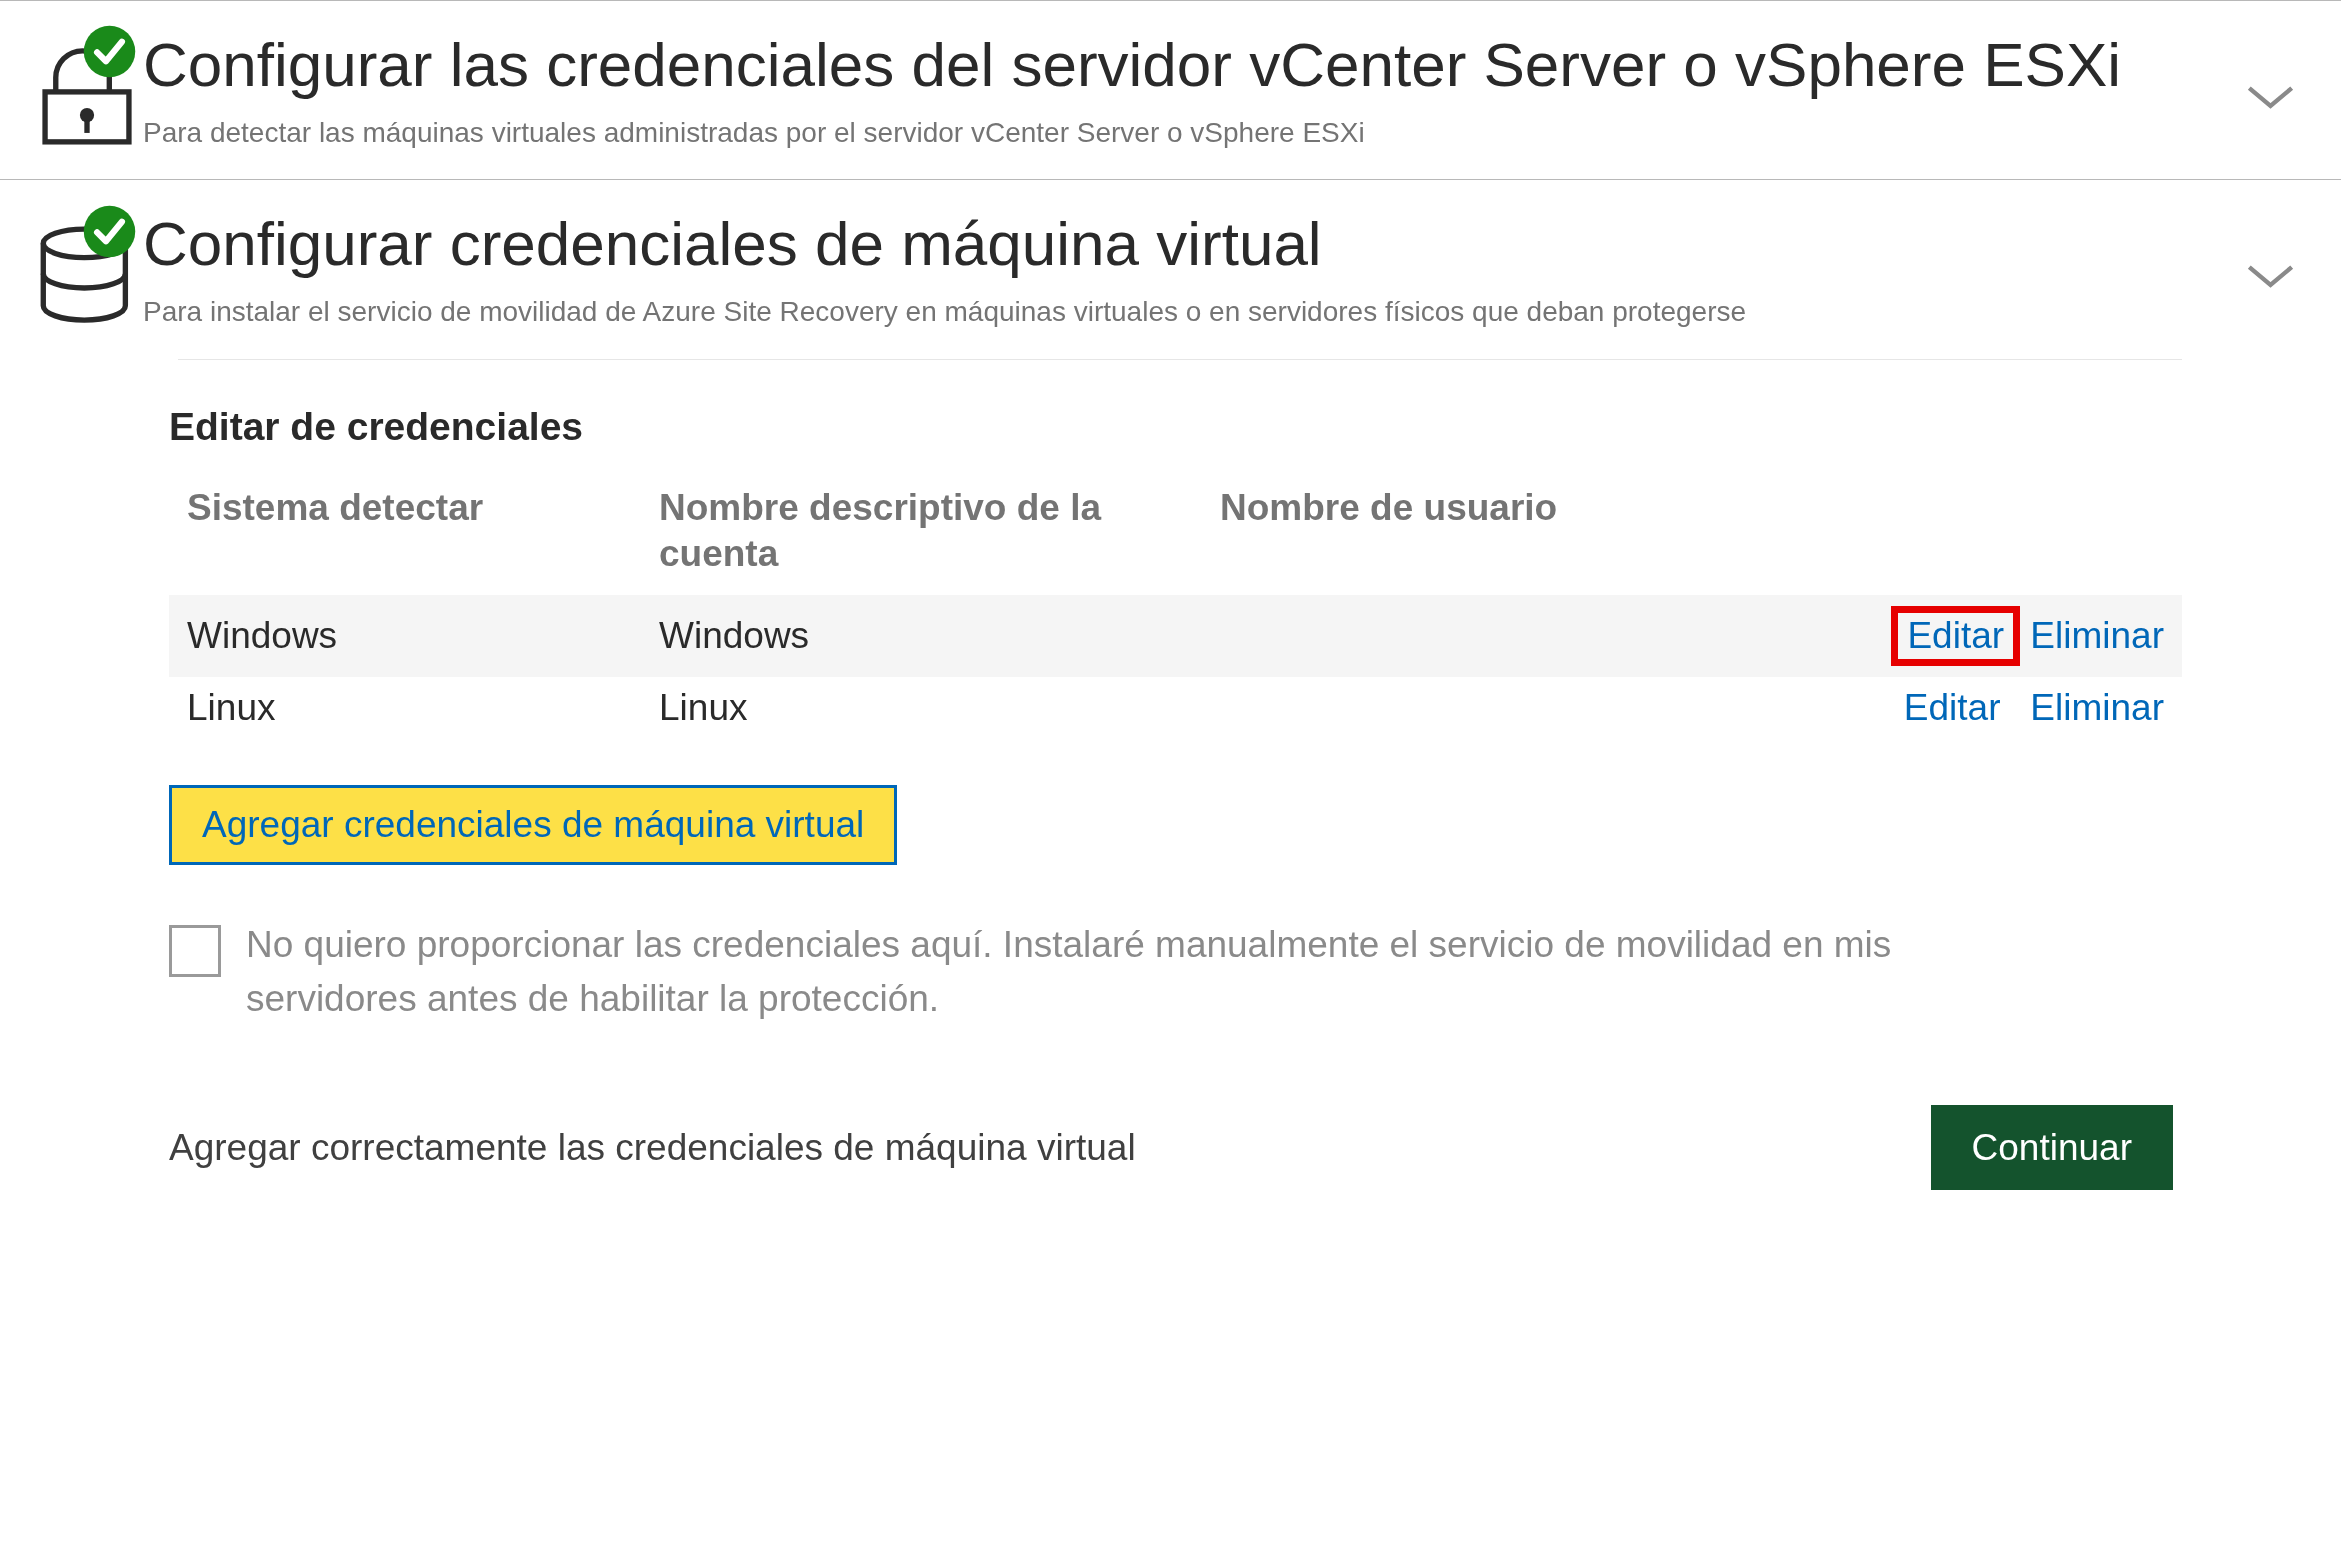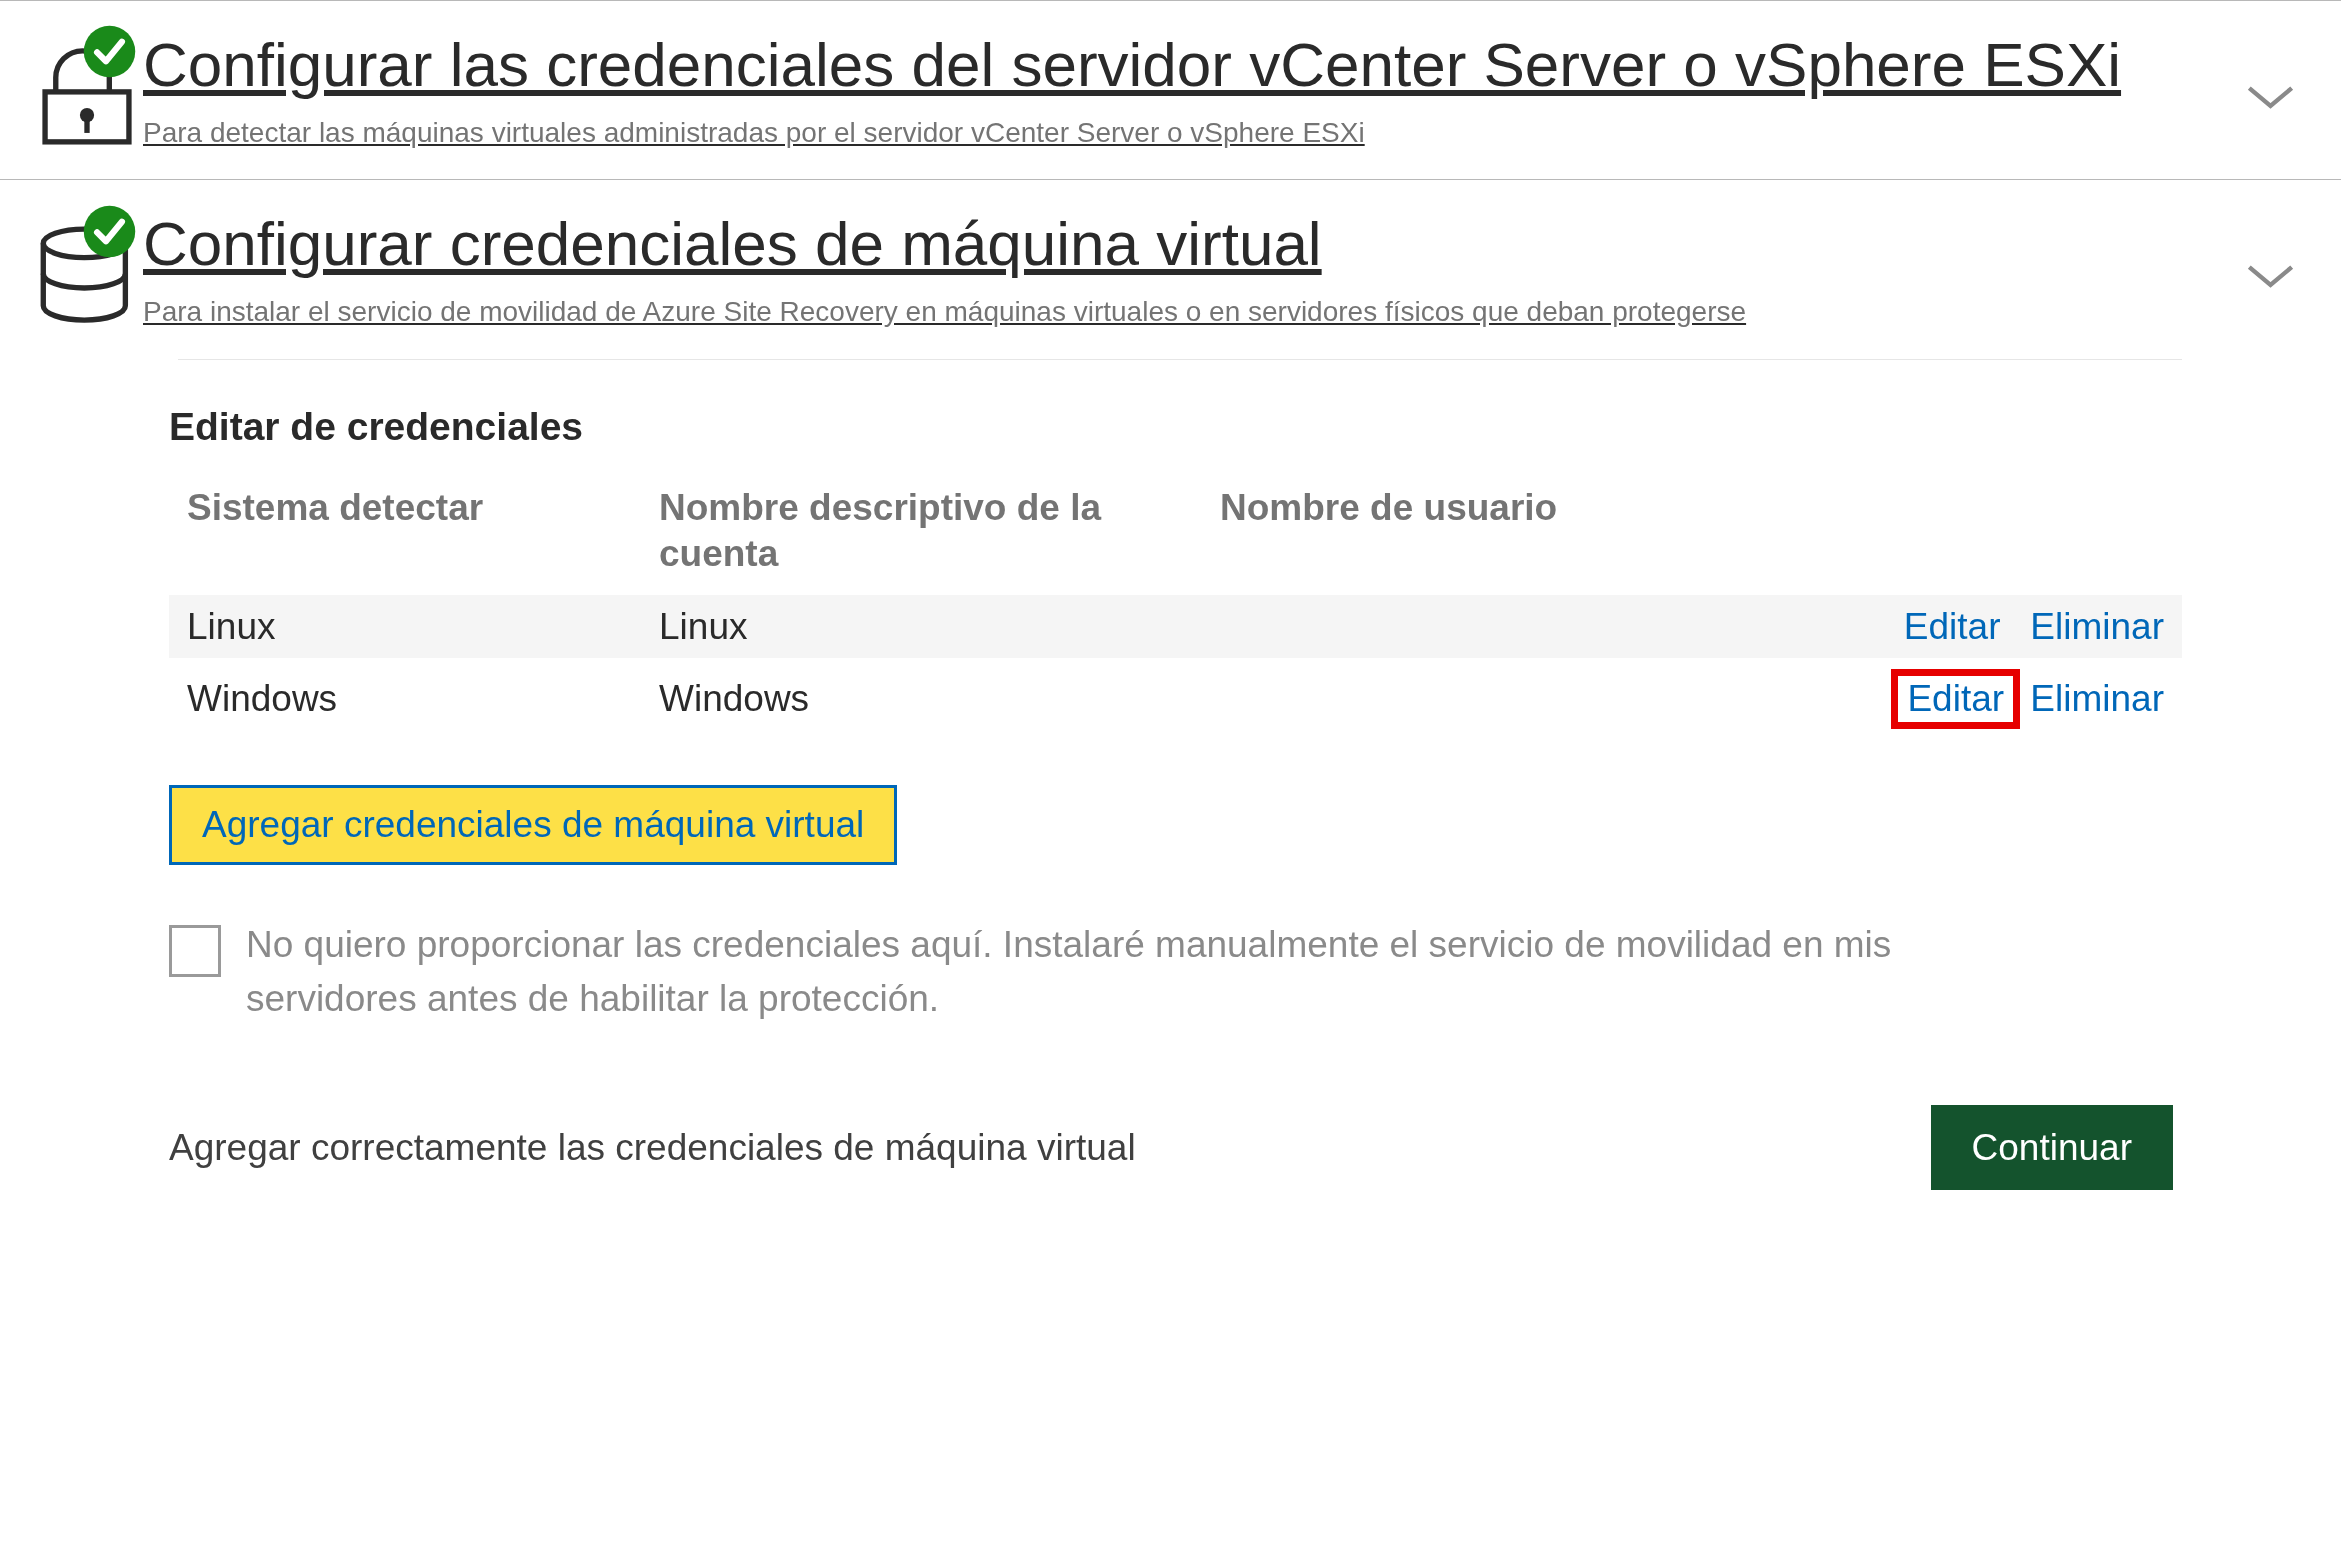--- a/index.html
+++ b/index.html
@@ -25,21 +25,20 @@
     padding: 27px 18px 27px 18px;
   }
   .section-icon {
     width: 125px;
     flex: 0 0 125px;
     position: relative;
   }
   .section-body {
     flex: 1 1 auto;
     padding-right: 36px;
-    text-decoration: underline;
   }
   .section-chevron {
     flex: 0 0 107px;
     display: flex;
     align-items: flex-start;
     justify-content: center;
     padding-top: 53px;
   }
   .section-title {
     font-size: 62px;
@@ -244,39 +243,39 @@
       <thead>
         <tr>
           <th>Sistema detectar</th>
           <th>Nombre descriptivo de la cuenta</th>
           <th>Nombre de usuario</th>
           <th></th>
         </tr>
       </thead>
       <tbody>
         <tr>
-          <td>Linux</td>
-          <td>Linux</td>
-          <td></td>
-          <td class="action-cell">
-            <span class="link">Editar</span>
-            <span class="link">Eliminar</span>
-          </td>
-        </tr>
-        <tr>
           <td>Windows</td>
           <td>Windows</td>
           <td></td>
           <td class="action-cell">
             <span class="highlight-red">
               <span class="link">Editar</span>
             </span>
             <span class="link">Eliminar</span>
           </td>
         </tr>
+        <tr>
+          <td>Linux</td>
+          <td>Linux</td>
+          <td></td>
+          <td class="action-cell">
+            <span class="link">Editar</span>
+            <span class="link">Eliminar</span>
+          </td>
+        </tr>
       </tbody>
     </table>
 
     <div class="btn-outline">Agregar credenciales de máquina virtual</div>
 
     <div class="checkbox-row">
       <div class="checkbox-box"></div>
       <div class="checkbox-label">No quiero proporcionar las credenciales aquí. Instalaré manualmente el servicio de movilidad en mis servidores antes de habilitar la protección.</div>
     </div>
 

